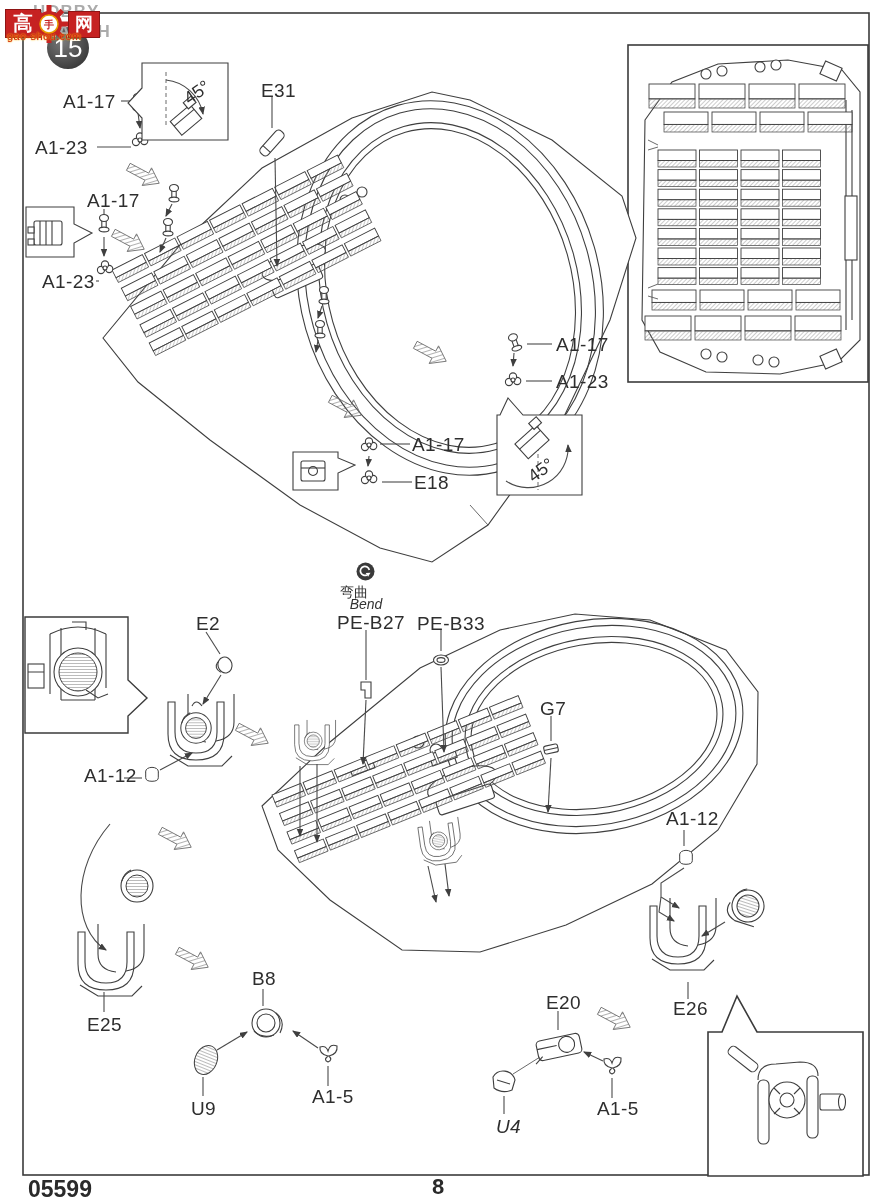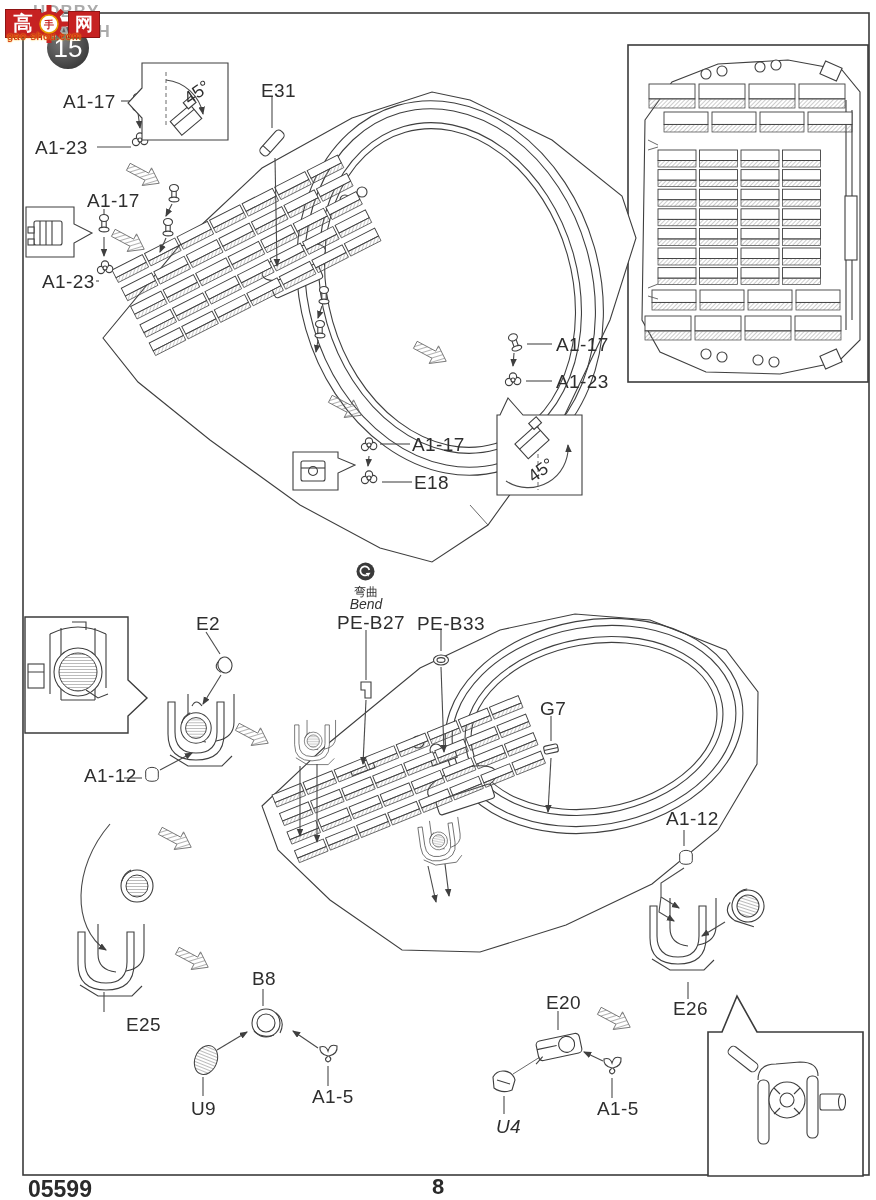--- a/index.html
+++ b/index.html
@@ -19,21 +19,21 @@
           text-align:center;border:1px solid #8e1414;z-index:2;line-height:27px;}
   .wm-domain{position:absolute;left:7px;top:30px;font-size:11px;font-weight:normal;color:#cc2020;
              z-index:3;letter-spacing:.4px;
              text-shadow:0 0 1px #ffb400,0 0 2px #ffb400;}
   #gear{position:absolute;left:27px;top:2px;z-index:3;}
   
   #step-circle{position:absolute;left:47px;top:27px;width:42px;height:42px;border-radius:50%;
       background:radial-gradient(circle at 38% 35%,#7a7a7a,#3c3c3c 75%);
       color:#fff;font-size:26px;font-weight:normal;text-align:center;line-height:42px;z-index:4;}
   
-  #bend-cn{position:absolute;left:340px;top:584px;width:52px;text-align:center;font-size:12px;color:#333;}
+  #bend-cn{position:absolute;left:340px;top:584px;width:52px;text-align:left;font-size:14px;color:#333;}
   #bend-en{position:absolute;left:340px;top:596px;width:52px;text-align:center;font-size:14px;color:#333;font-style:italic;}
   #bend-icon{position:absolute;left:356px;top:562px;}
   
   .ln{stroke:#3f3f3f;fill:none;stroke-width:1.1;}
   .f{fill:#ffffff;stroke:#3f3f3f;stroke-width:1.1;}
   .thin{stroke:#5a5a5a;stroke-width:.9;fill:none;}
   .ld{stroke:#4a4a4a;stroke-width:1.1;fill:none;}
   .dash{stroke:#5a5a5a;stroke-width:.9;fill:none;stroke-dasharray:4 3;}
   .bf-top{fill:#fff;stroke:#3f3f3f;stroke-width:.9;}
   .bf-front{fill:url(#blockface);stroke:#3f3f3f;stroke-width:.7;}
@@ -656,21 +656,21 @@
 <div class="lbl" style="left:556px;top:371px;">A1-23</div>
 <div class="angle rot2" style="left:524px;top:470px;">45°</div>
 <div class="lbl" style="left:412px;top:434px;">A1-17</div>
 <div class="lbl" style="left:414px;top:472px;">E18</div>
 <div class="lbl" style="left:196px;top:613px;">E2</div>
 <div class="lbl" style="left:337px;top:612px;text-align:center;">PE-B27</div>
 <div class="lbl" style="left:417px;top:613px;">PE-B33</div>
 <div class="lbl" style="left:540px;top:698px;">G7</div>
 <div class="lbl" style="left:84px;top:765px;">A1-12</div>
 <div class="lbl" style="left:666px;top:808px;">A1-12</div>
-<div class="lbl" style="left:87px;top:1014px;margin-left:39px;">E25</div>
+<div class="lbl" style="left:87px;top:1014px;">E25</div>
 <div class="lbl" style="left:252px;top:968px;">B8</div>
 <div class="lbl" style="left:191px;top:1098px;">U9</div>
 <div class="lbl" style="left:312px;top:1086px;">A1-5</div>
 <div class="lbl" style="left:546px;top:992px;">E20</div>
 <div class="lbl" style="left:496px;top:1116px;font-style:italic;">U4</div>
 <div class="lbl" style="left:597px;top:1098px;">A1-5</div>
 <div class="lbl" style="left:673px;top:998px;">E26</div>
 
 
 <div class="footer-num" style="left:28px;top:1176px;">05599</div>

